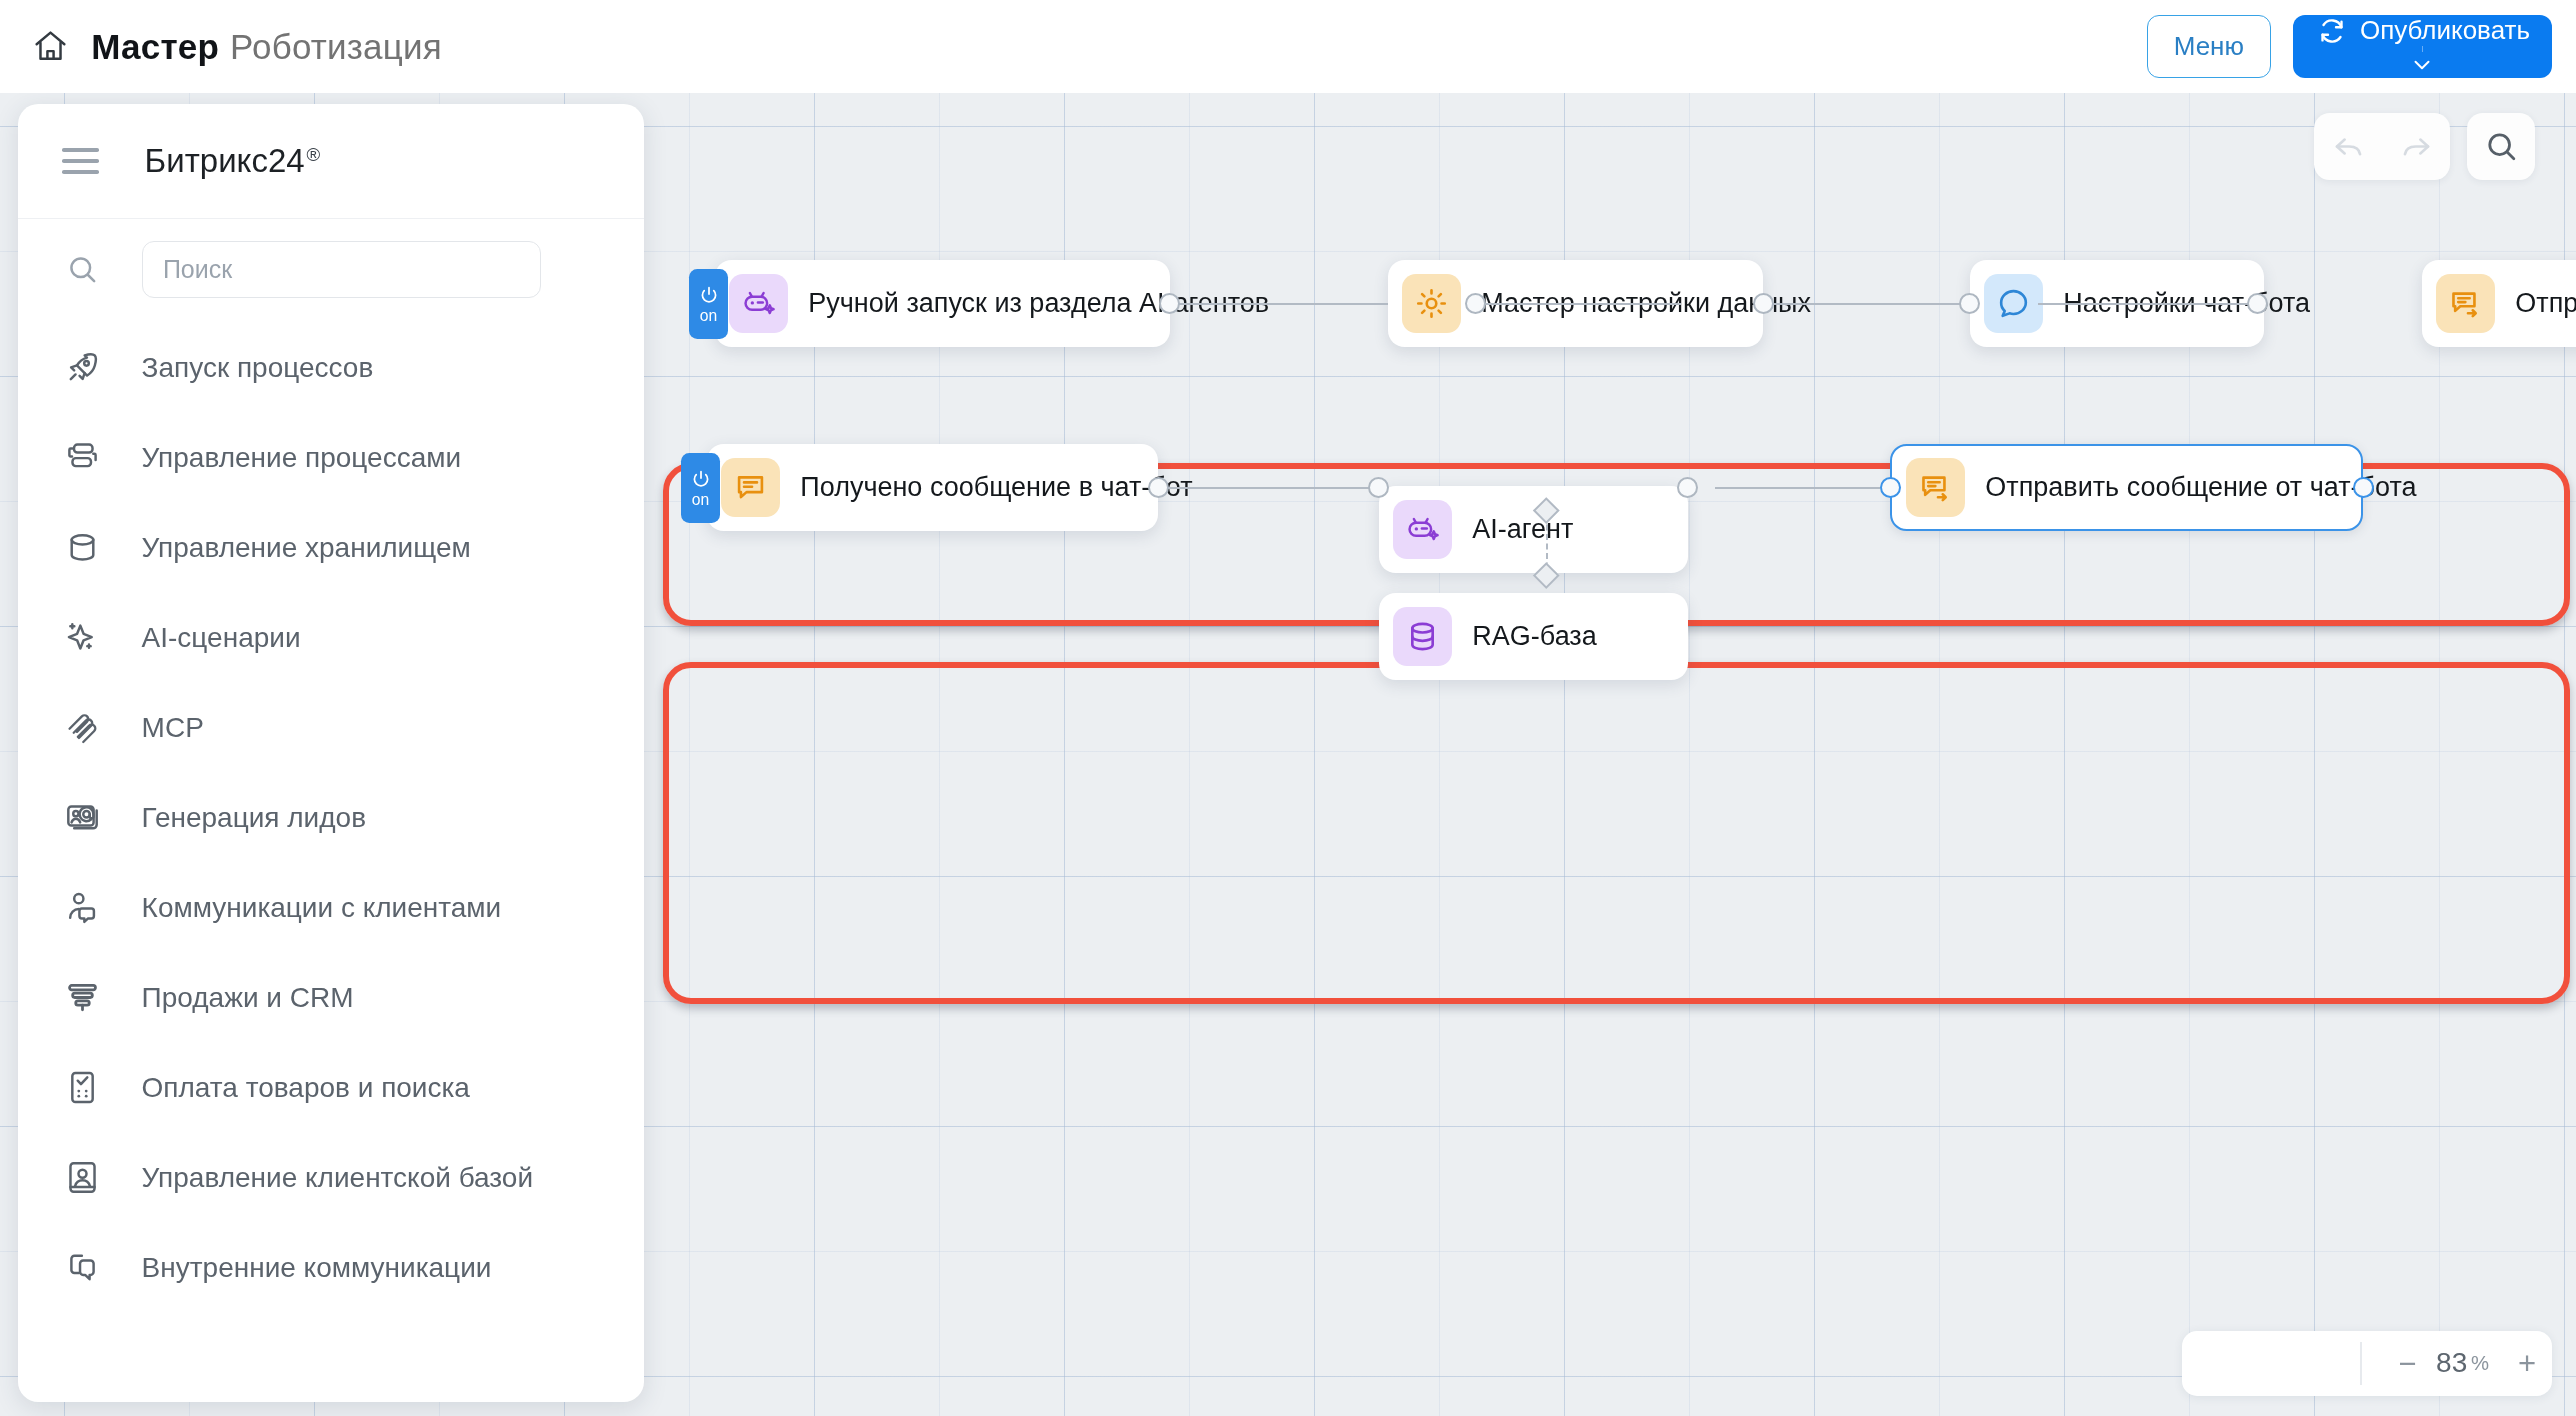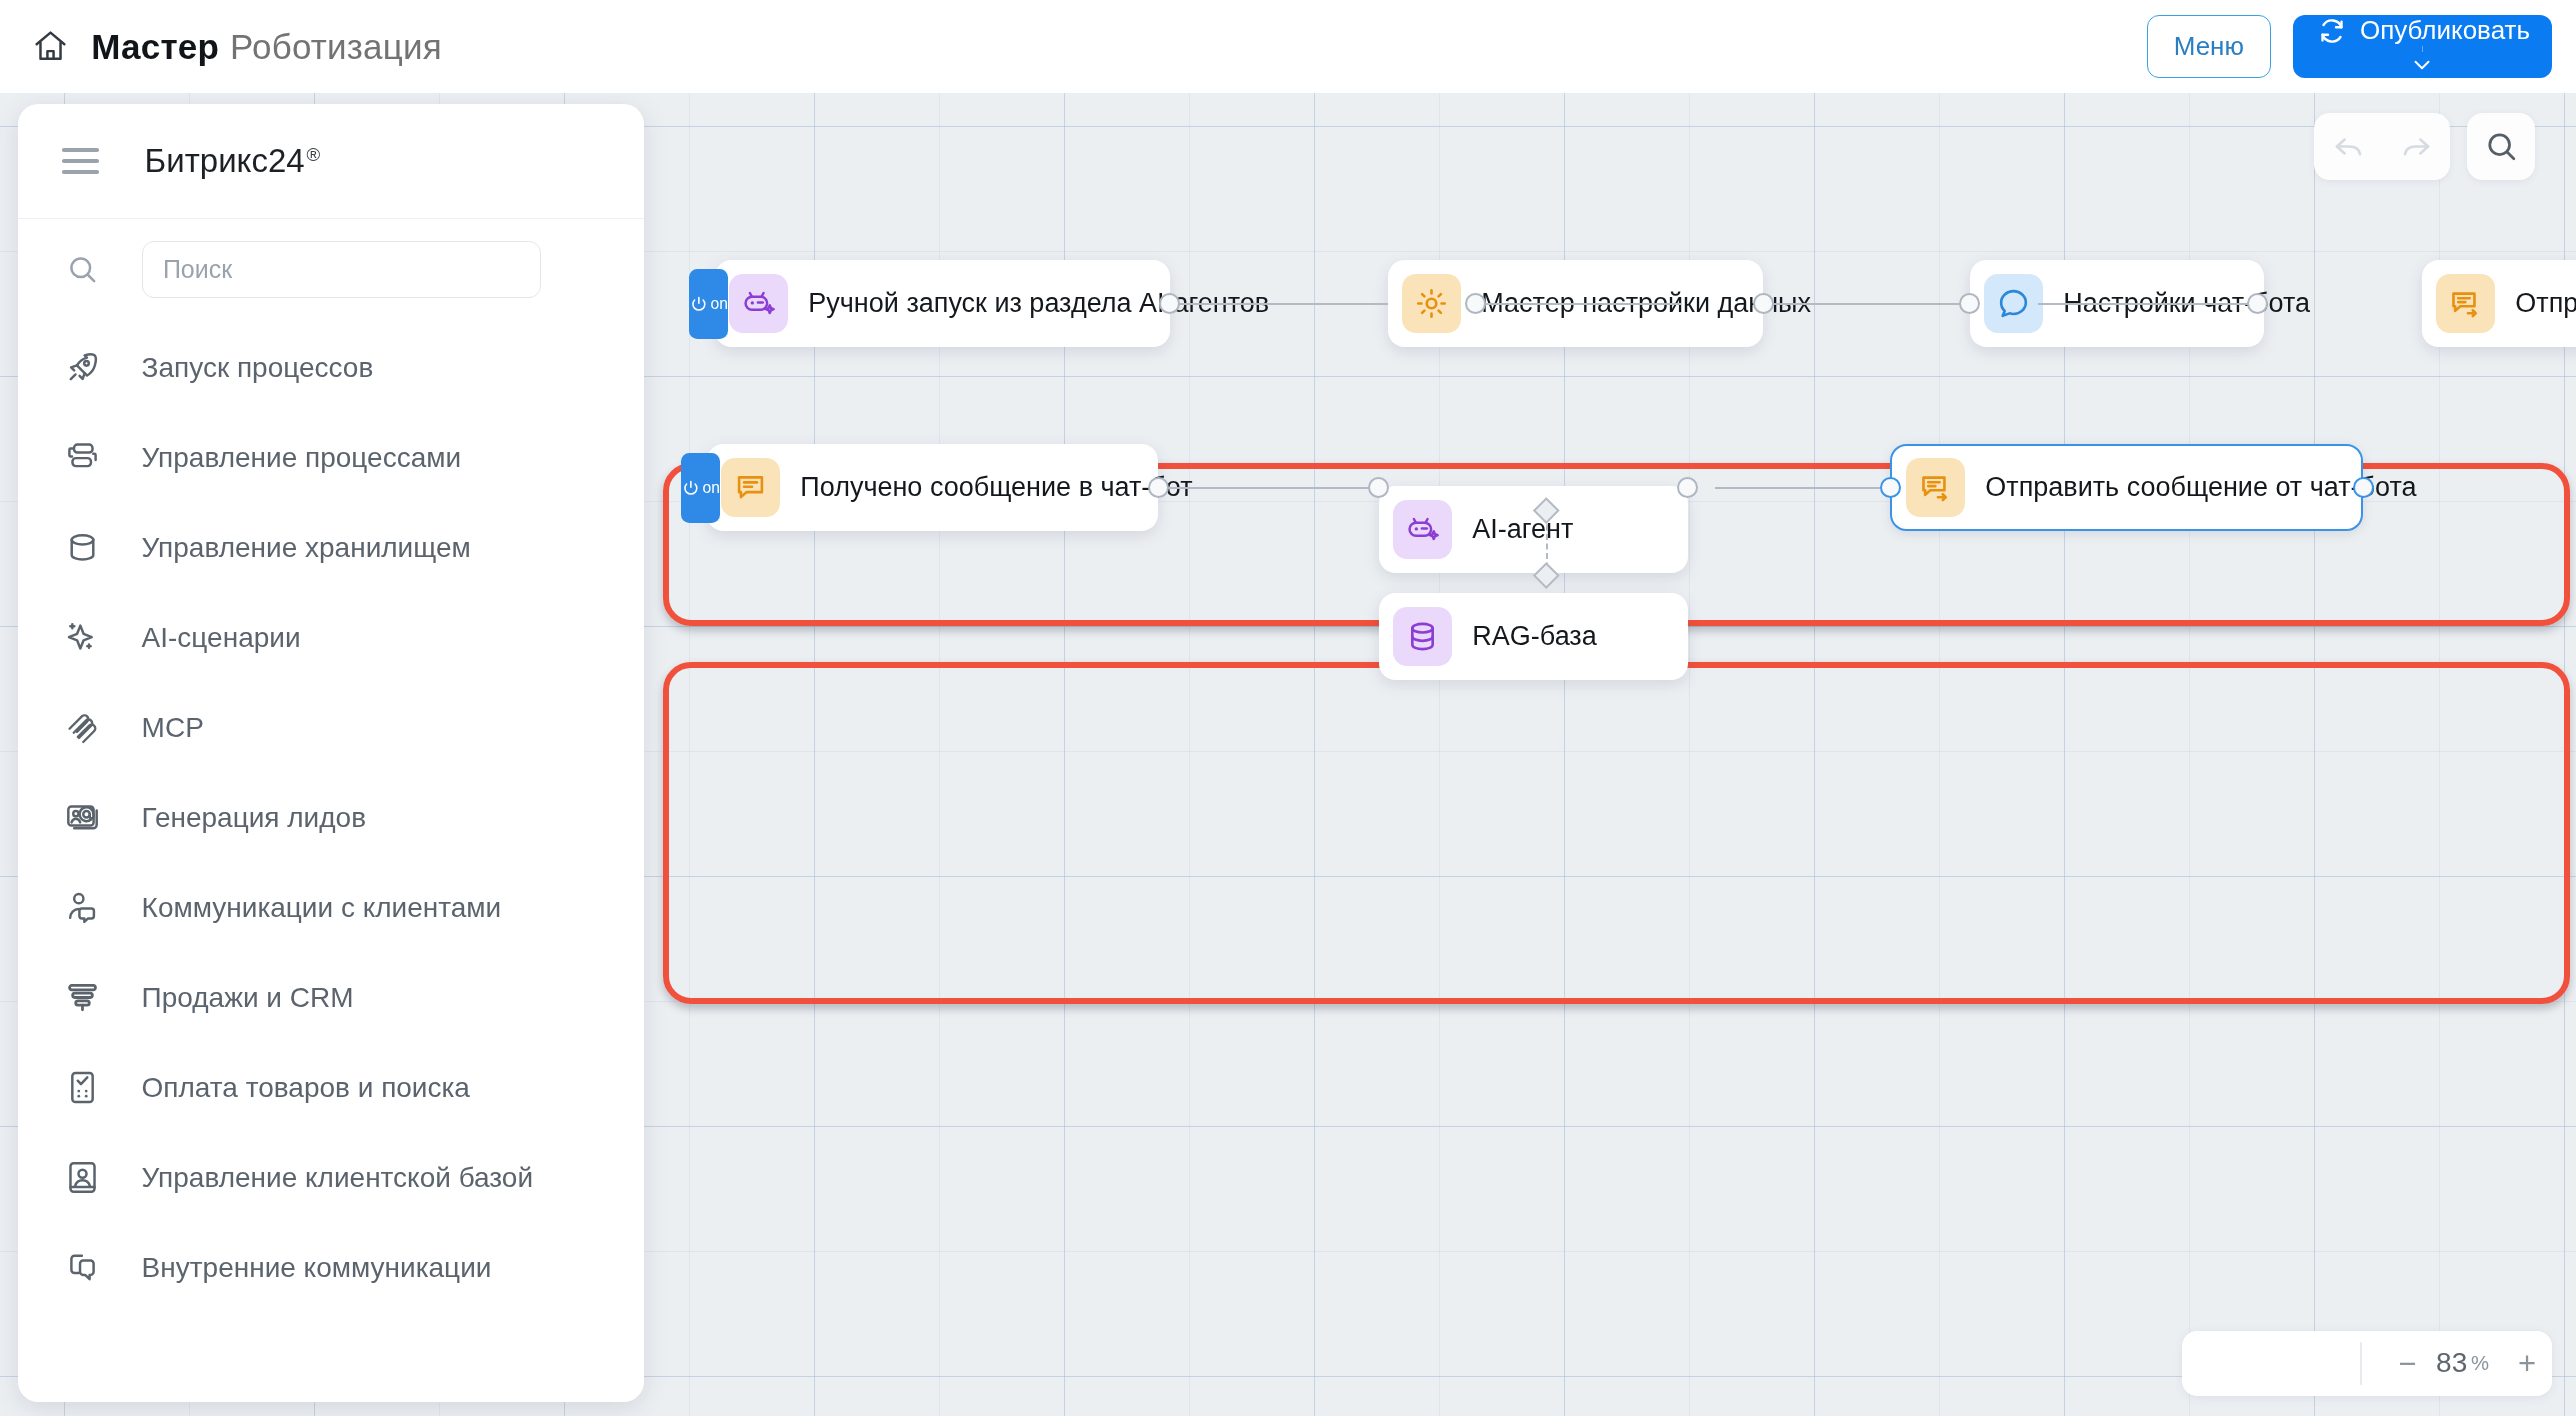--- a/index.html
+++ b/index.html
@@ -115,21 +115,21 @@
   }
   .ic-purple { background: #ead9fb; }
   .ic-orange { background: #fae3b8; }
   .ic-blue   { background: #d3e8fb; }
   .node-label { margin-left: 20.3px; font-size: 27px; color: #14181c; white-space: nowrap; }
 
   
   .on-badge {
     position: absolute; width: 39px; height: 70px;
     background: #2e8ae6; border-radius: 8.3px;
-    display: flex; flex-direction: row; align-items: center; justify-content: center;
+    display: flex; flex-direction: column; align-items: center; justify-content: center;
     color: #ffffff; gap: 1.8px; cursor: pointer; z-index: 1;
   }
   .on-badge .on-text { font-size: 15.7px; line-height: 1; }
 
   
   .port {
     position: absolute; width: 21px; height: 21px; border-radius: 50%;
     background: #f7f9fb; border: 2.3px solid #aeb7c1; z-index: 3; cursor: pointer;
   }
   .port.sel { border-color: #3b93e8; }

